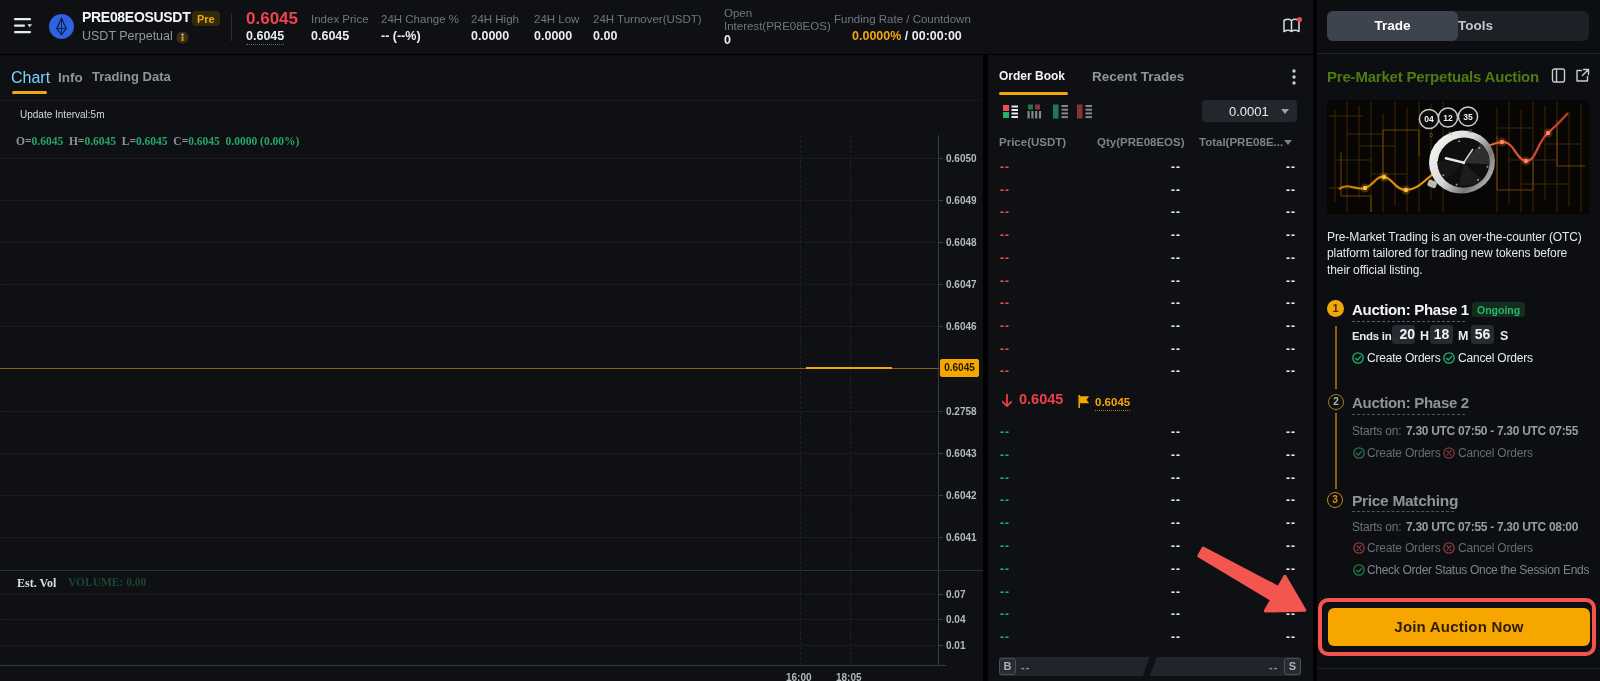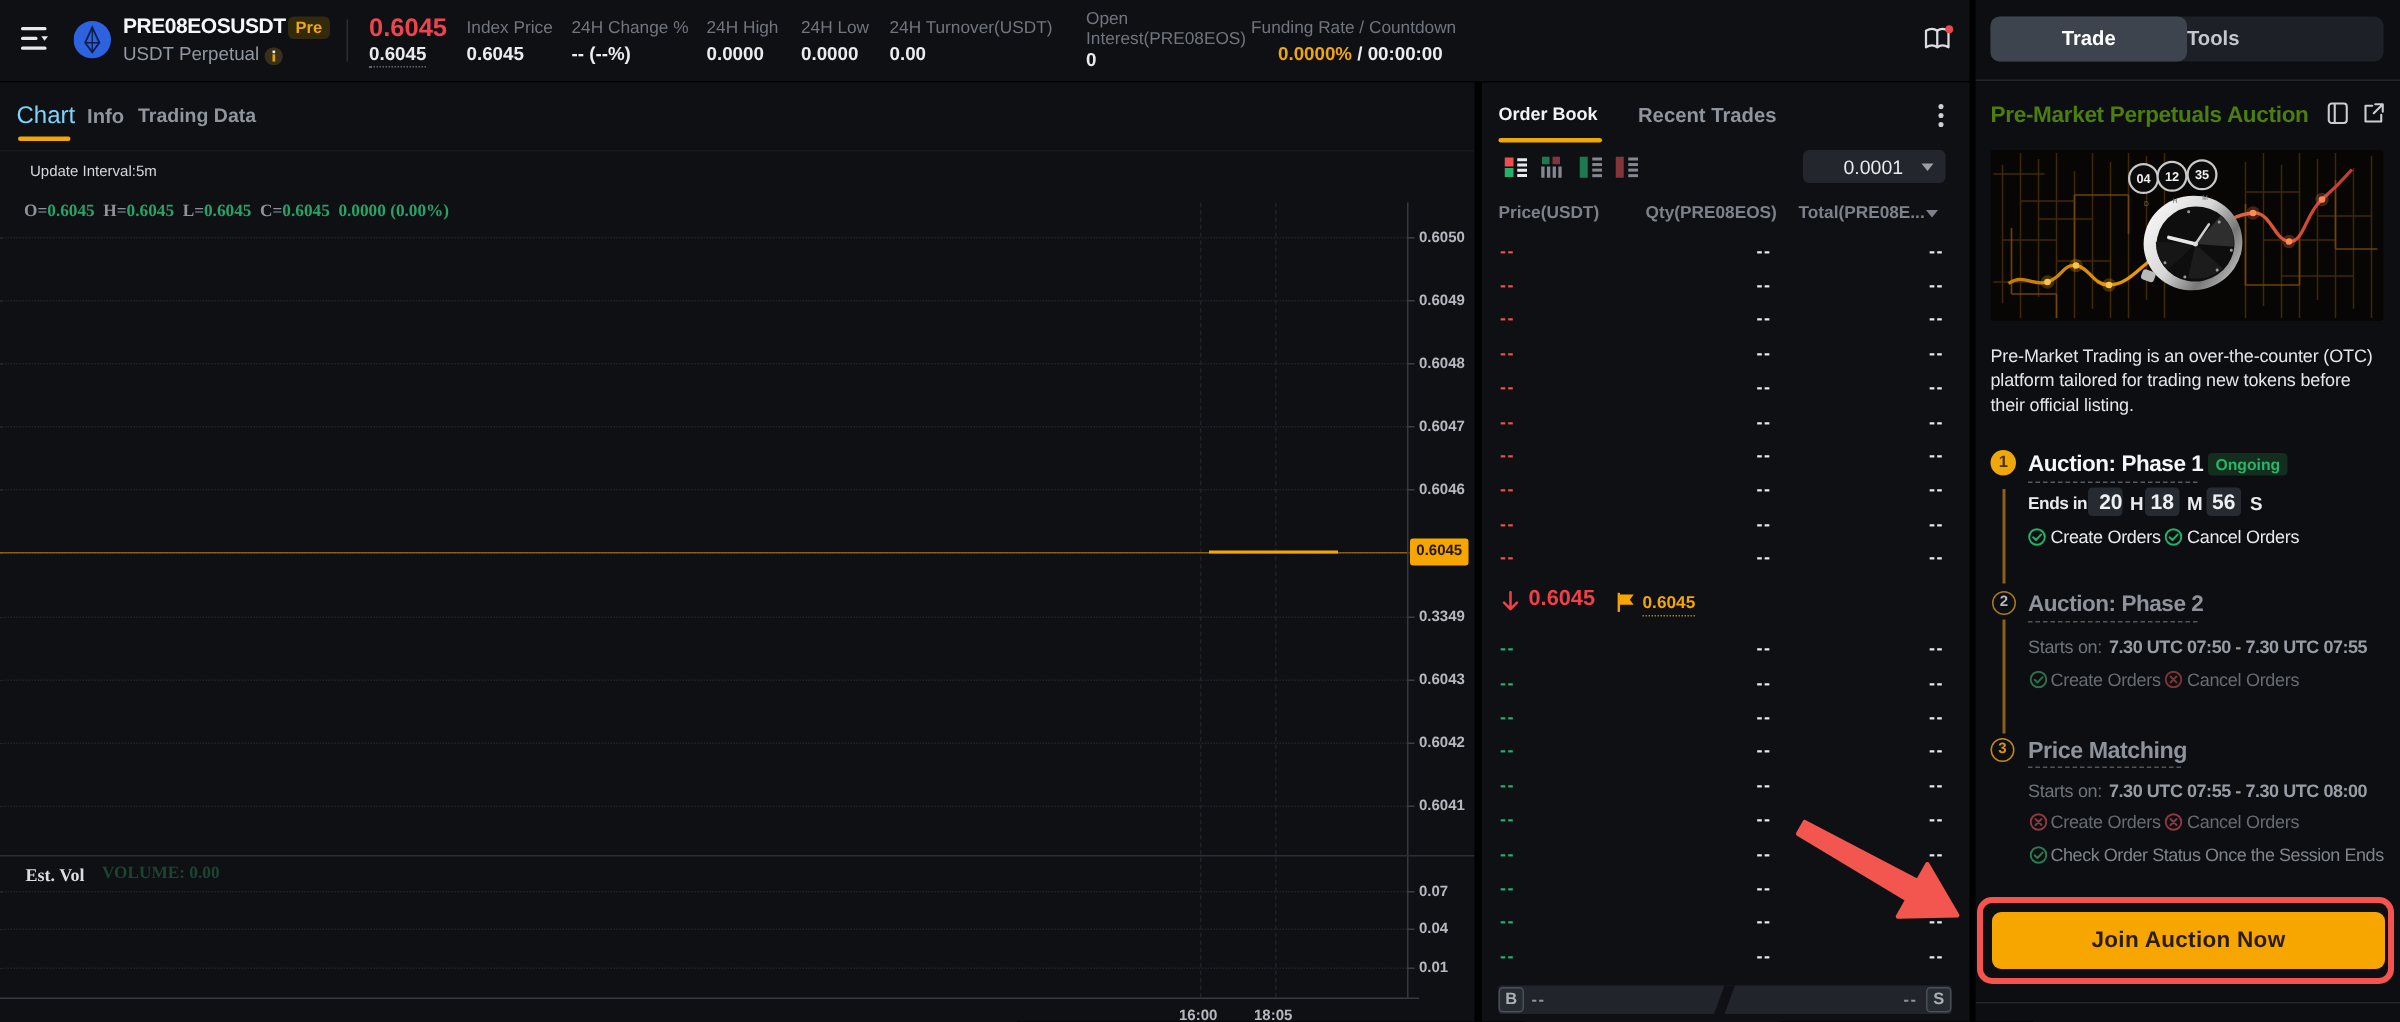--- a/index.html
+++ b/index.html
@@ -80,21 +80,21 @@
 <div class="ab" style="left:0;top:229px;width:938px;height:0;border-top:1px dotted #202329"></div>
 <div class="ab" style="left:938px;top:229px;width:5px;height:1px;background:#3a3f47"></div>
 <div class="ab ylab nowrap" style="left:946px;top:224px">0.6047</div>
 <div class="ab" style="left:0;top:271px;width:938px;height:0;border-top:1px dotted #202329"></div>
 <div class="ab" style="left:938px;top:271px;width:5px;height:1px;background:#3a3f47"></div>
 <div class="ab ylab nowrap" style="left:946px;top:266px">0.6046</div>
 <div class="ab" style="left:0;top:313px;width:938px;height:0;border-top:1px dotted #202329"></div>
 <div class="ab" style="left:938px;top:313px;width:5px;height:1px;background:#3a3f47"></div>
 <div class="ab" style="left:0;top:356px;width:938px;height:0;border-top:1px dotted #202329"></div>
 <div class="ab" style="left:938px;top:356px;width:5px;height:1px;background:#3a3f47"></div>
-<div class="ab ylab nowrap" style="left:946px;top:351px">0.3349</div>
+<div class="ab ylab nowrap" style="left:946px;top:351px">0.2758</div>
 <div class="ab" style="left:0;top:398px;width:938px;height:0;border-top:1px dotted #202329"></div>
 <div class="ab" style="left:938px;top:398px;width:5px;height:1px;background:#3a3f47"></div>
 <div class="ab ylab nowrap" style="left:946px;top:393px">0.6043</div>
 <div class="ab" style="left:0;top:440px;width:938px;height:0;border-top:1px dotted #202329"></div>
 <div class="ab" style="left:938px;top:440px;width:5px;height:1px;background:#3a3f47"></div>
 <div class="ab ylab nowrap" style="left:946px;top:435px">0.6042</div>
 <div class="ab" style="left:0;top:482px;width:938px;height:0;border-top:1px dotted #202329"></div>
 <div class="ab" style="left:938px;top:482px;width:5px;height:1px;background:#3a3f47"></div>
 <div class="ab ylab nowrap" style="left:946px;top:477px">0.6041</div>
 <div class="ab" style="left:0;top:313px;width:938px;height:1px;background:rgba(247,166,0,0.5)"></div>

